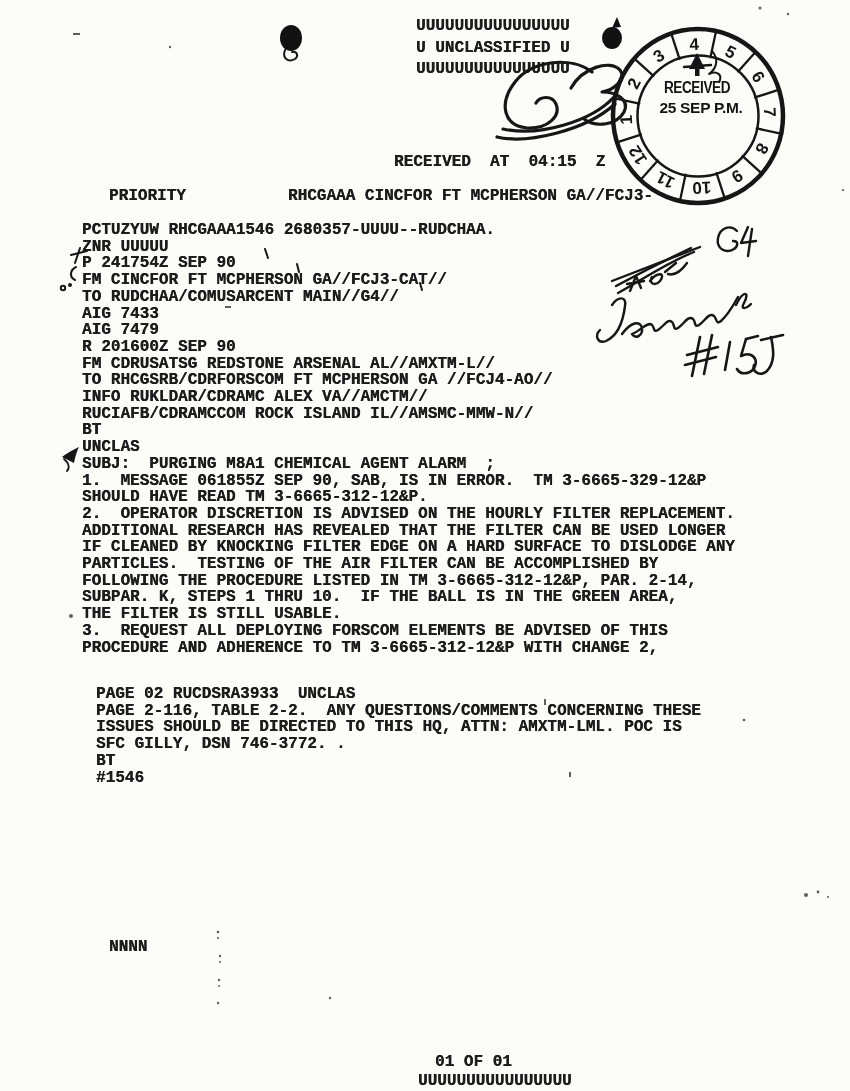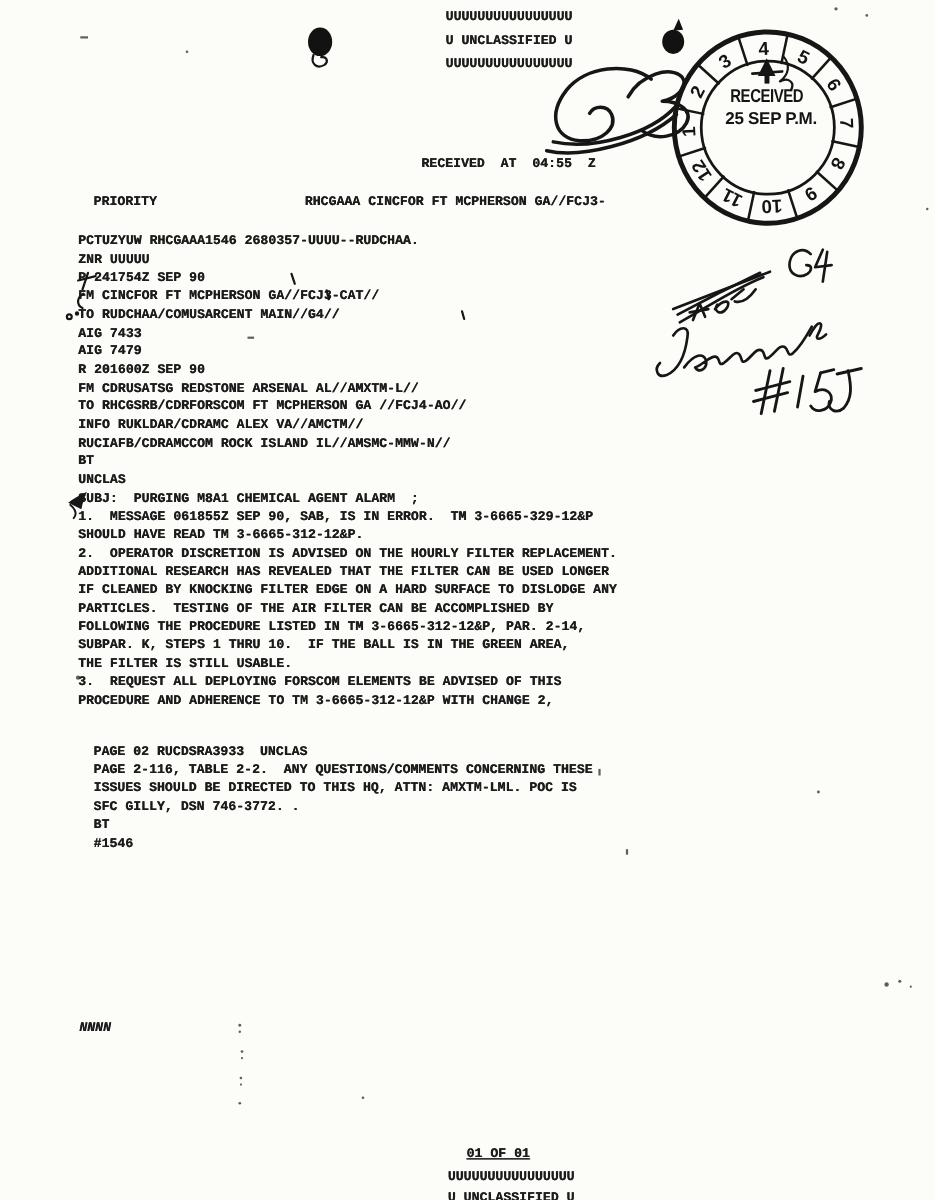--- a/index.html
+++ b/index.html
@@ -6,47 +6,47 @@
   body{
     width:850px;height:1091px;position:relative;overflow:hidden;
     background:#fcfcf9;
     font-family:"Liberation Mono","DejaVu Sans Mono",monospace;
     color:#1a1a1a;
   }
   .type{
     position:absolute;
     font-family:"Liberation Mono","DejaVu Sans Mono",monospace;
     font-weight:700;
-    font-size:12px;
+    font-size:16px;
     color:#1c1c1c;
     white-space:pre;
-    margin:0;
+    margin:11px;
     letter-spacing:0;
     text-shadow:0.3px 0 0 currentColor;
   }
   .lh-body{line-height:16.7px;}
   .lh-top{line-height:21.5px;}
   .lh-foot{line-height:19px;}
   #hand-overlay{position:absolute;left:0;top:0;pointer-events:none;}
   .ink{stroke:#161616;fill:none;stroke-linecap:round;stroke-linejoin:round;}
   .stamp-text{
     font-family:"Liberation Sans","DejaVu Sans",sans-serif;
     font-weight:700;fill:#141414;
   }
 </style>
 </head>
 <body>
 
 <pre class="type lh-top" style="left:405px;top:5px;">UUUUUUUUUUUUUUUU
 U UNCLASSIFIED U
 UUUUUUUUUUUUUUUU</pre>
 
-<div class="type" style="left:383px;top:142px;">RECEIVED  AT  04:55  Z</div>
-
-<div class="type" style="left:85px;top:176px;">PRIORITY</div>
+<div class="type" style="left:383px;top:142px;">RECEIVED  AT  04:15  Z</div>
+
+<div class="type" style="left:98px;top:176px;">PRIORITY</div>
 
 <div class="type" style="left:277px;top:176px;">RHCGAAA CINCFOR FT MCPHERSON GA//FCJ3-</div>
 
 <pre class="type lh-body" style="left:71px;top:211px;">PCTUZYUW RHCGAAA1546 2680357-UUUU--RUDCHAA.
 ZNR UUUUU
 P 241754Z SEP 90
 FM CINCFOR FT MCPHERSON GA//FCJ3-CAT//
 TO RUDCHAA/COMUSARCENT MAIN//G4//
 AIG 7433
 AIG 7479
@@ -70,23 +70,23 @@
 3.  REQUEST ALL DEPLOYING FORSCOM ELEMENTS BE ADVISED OF THIS
 PROCEDURE AND ADHERENCE TO TM 3-6665-312-12&amp;P WITH CHANGE 2,</pre>
 
 <pre class="type lh-body" style="left:85px;top:675px;">PAGE 02 RUCDSRA3933  UNCLAS
 PAGE 2-116, TABLE 2-2.  ANY QUESTIONS/COMMENTS CONCERNING THESE
 ISSUES SHOULD BE DIRECTED TO THIS HQ, ATTN: AMXTM-LML. POC IS
 SFC GILLY, DSN 746-3772. .
 BT
 #1546</pre>
 
-<div class="type" style="left:72px;top:927px;font-style:italic;">NNNN</div>
-
-<div class="type" style="left:424px;top:1042px;text-decoration:underline;">01 OF 01</div>
+<div class="type" style="left:98px;top:927px;">NNNN</div>
+
+<div class="type" style="left:424px;top:1042px;">01 OF 01</div>
 
 <pre class="type lh-foot" style="left:407px;top:1061px;">UUUUUUUUUUUUUUUU
 U UNCLASSIFIED U</pre>
 
 <svg id="hand-overlay" width="850" height="1091" viewBox="0 0 850 1091">
 
   <g>
     <ellipse cx="698" cy="116" rx="85" ry="87" class="ink" stroke-width="4.5"></ellipse>
     <circle cx="698" cy="116" r="60.5" class="ink" stroke-width="2.5"></circle>
 

